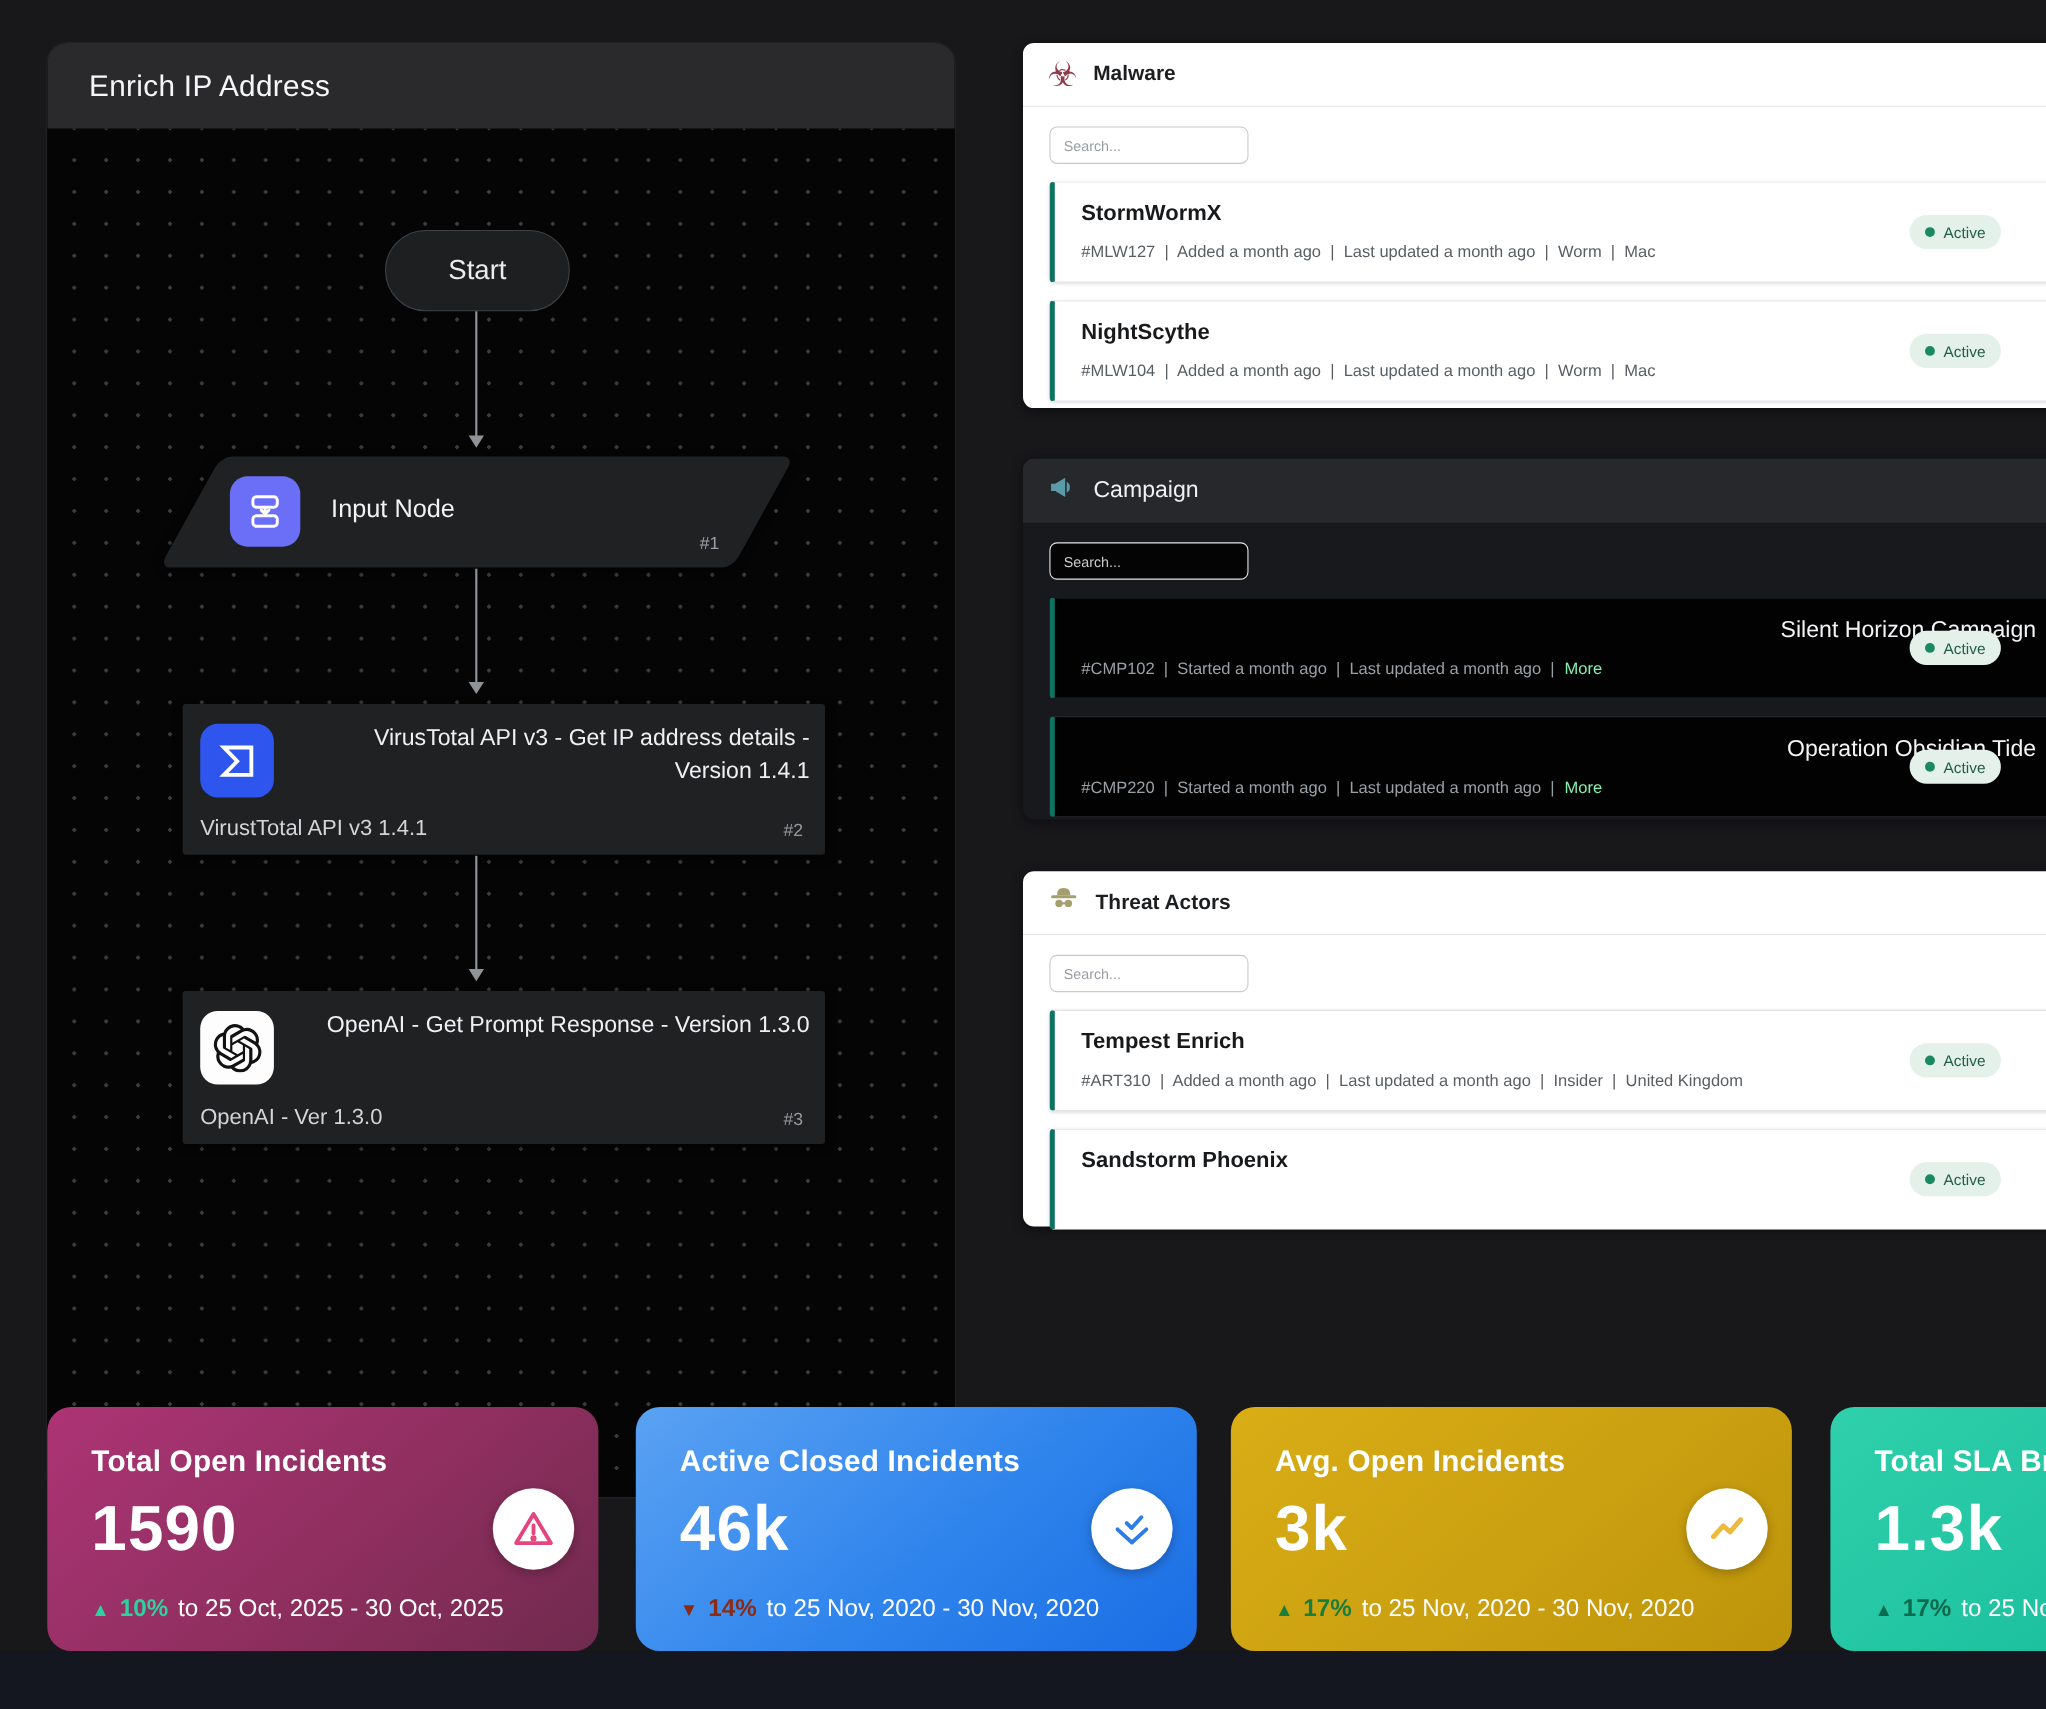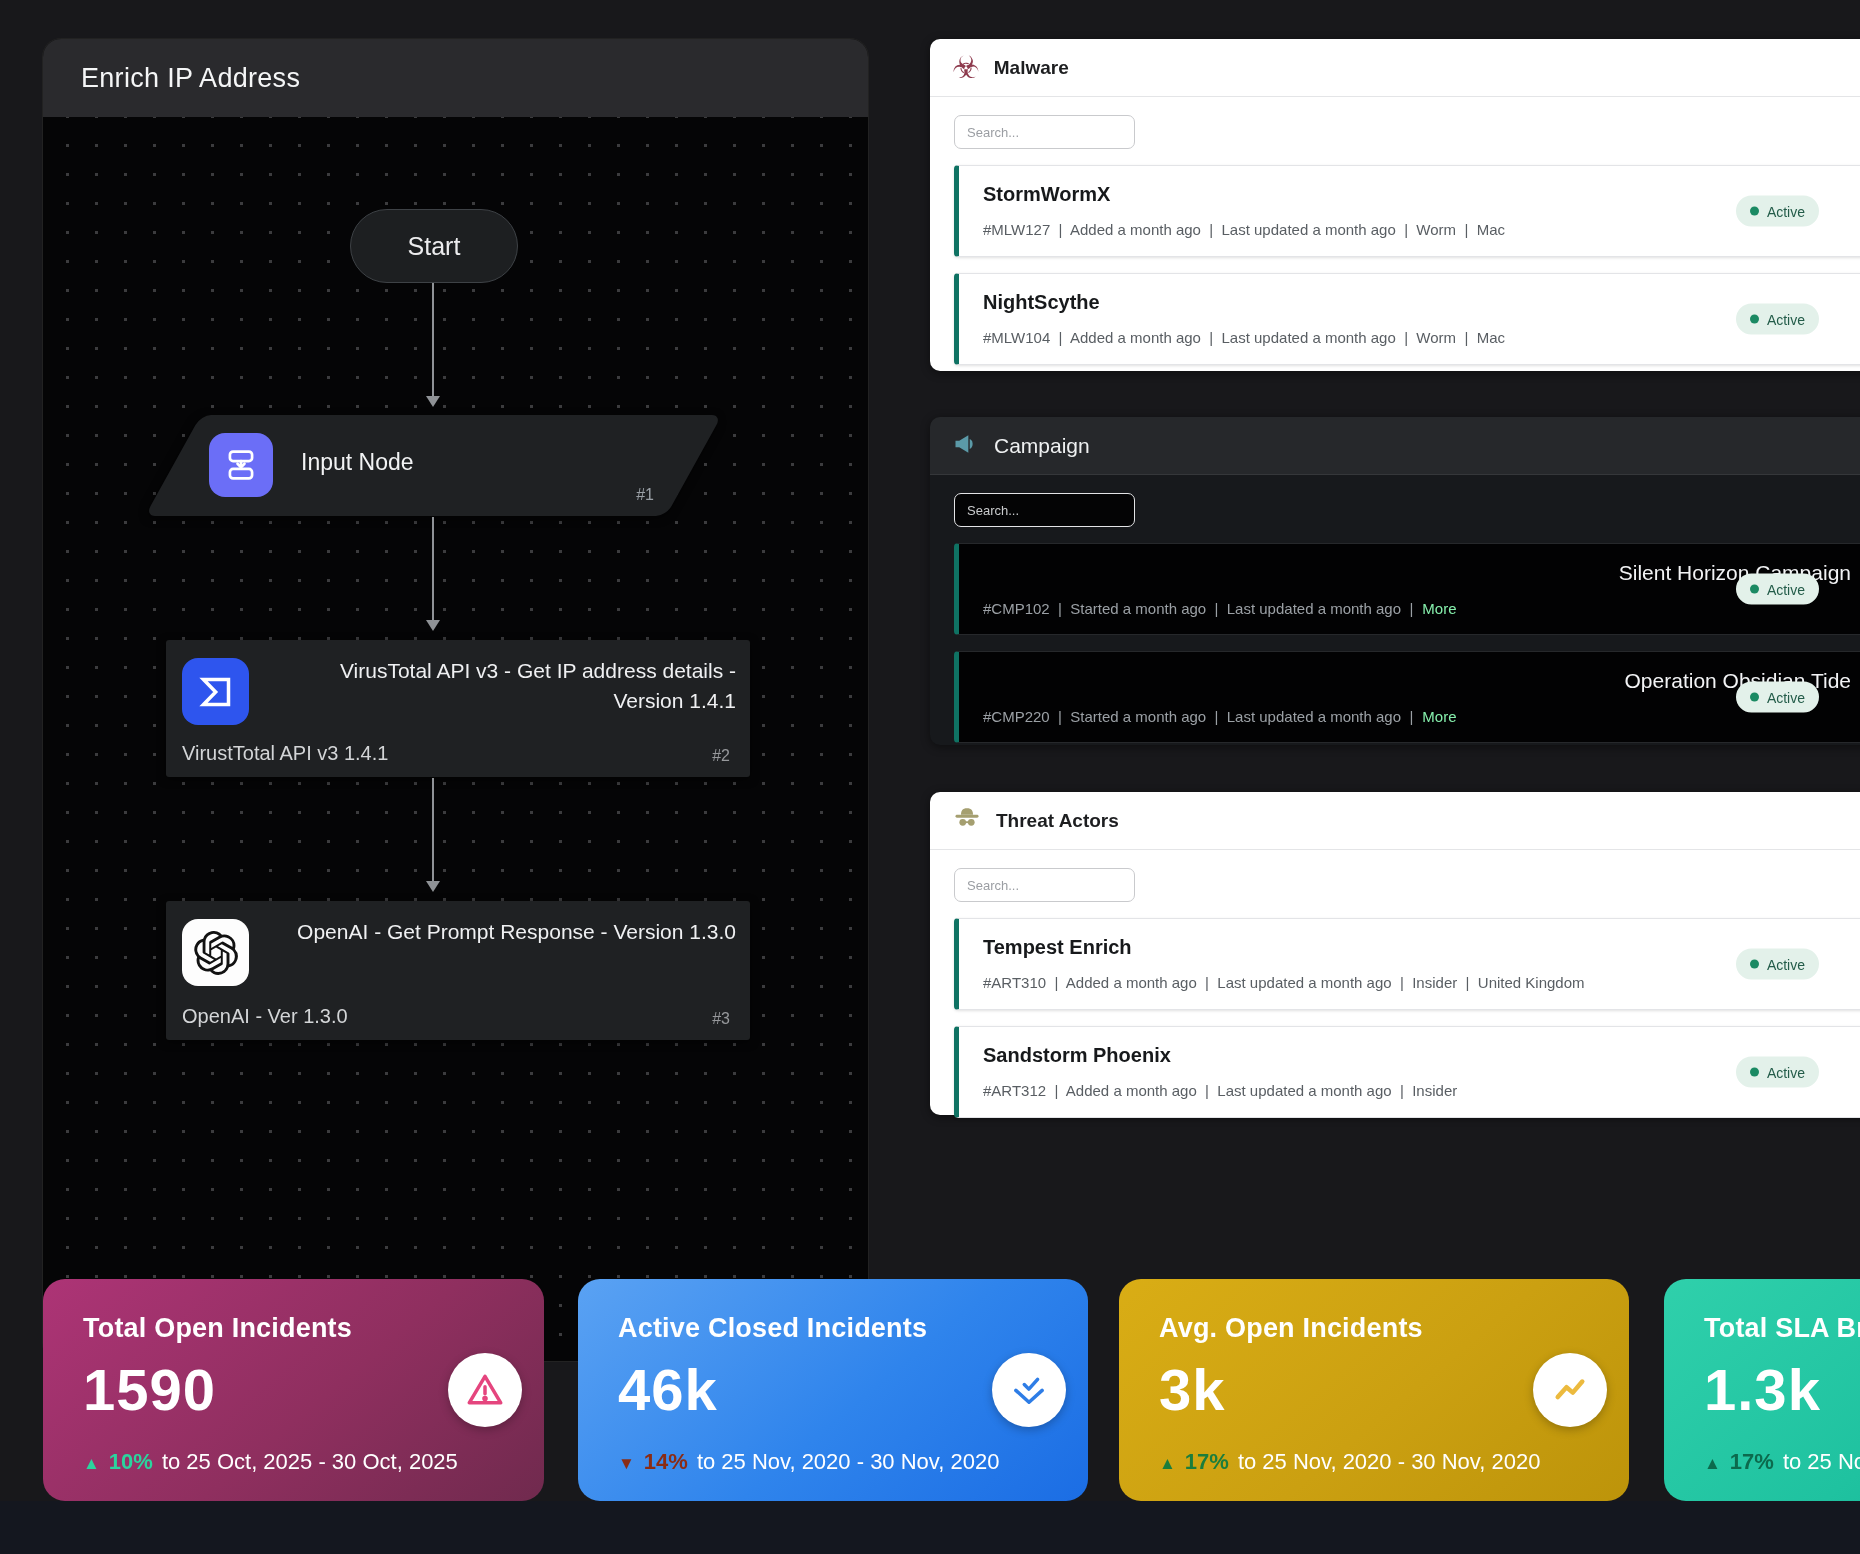--- a/index.html
+++ b/index.html
@@ -257,23 +257,20 @@
         <div class="meta-row">
             <span class="item-meta">#ART310  |  Added a month ago  |  Last updated a month ago  |  Insider  |  United Kingdom</span>
           </div>
         <div class="badge">
           <span class="badge-dot"></span>
           <span class="badge-label">Active</span>
         </div>
       </div>
       <div class="item">
         <div class="item-title">Sandstorm Phoenix</div>
-        <div class="meta-row">
-            <span class="item-meta">#ART312  |  Added a month ago  |  Last updated a month ago  |  Insider</span>
-          </div>
         <div class="badge">
           <span class="badge-dot"></span>
           <span class="badge-label">Active</span>
         </div>
       </div>
     </div>
   </section>
 
   <div class="kpi k1">
     <div class="kpi-title">Total Open Incidents</div>

